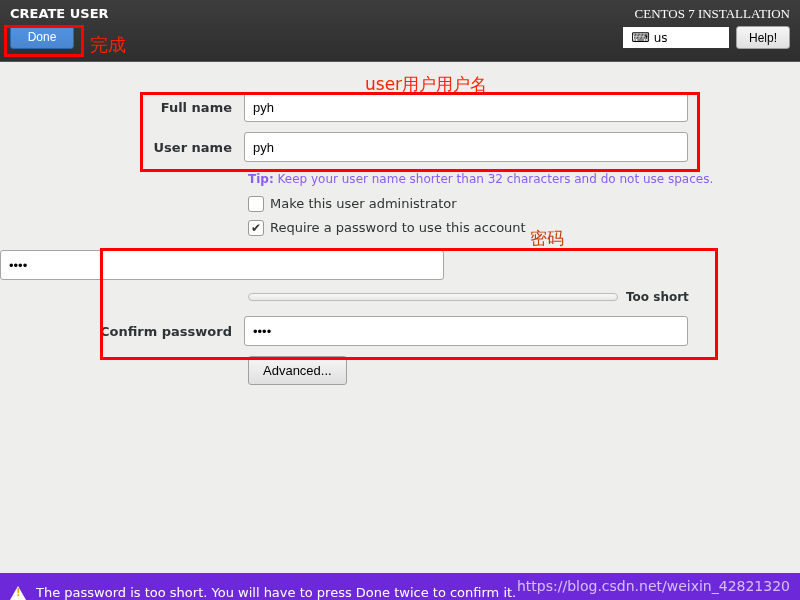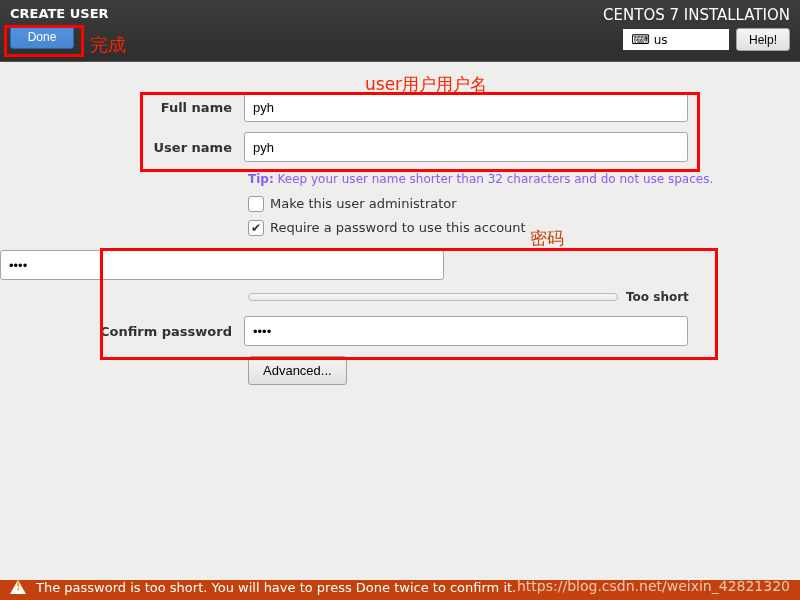--- a/index.html
+++ b/index.html
@@ -42,21 +42,21 @@
       pointer-events: none;
     }
     .annotation-done-text {
       position: absolute;
       top: 33px;
       left: 90px;
       color: #ff2200;
       font-size: 18px;
       pointer-events: none;
     }
-    .header-subtitle { color: #fff; font-size: 15px; }
+    .header-subtitle { color: #fff; font-size: 13px; font-family: Liberation Serif, serif; }
     .header-controls { display: flex; gap: 6px; }
     .keyboard-selector {
       background: #fff;
       border: 1px solid #333;
       padding: 3px 8px;
       font-size: 12px;
       width: 108px;
       display: flex;
       align-items: center;
       gap: 4px;
@@ -184,24 +184,24 @@
       border-radius: 3px;
       padding: 6px 14px;
       font-size: 13px;
       cursor: pointer;
     }
     .warning-bar {
       position: absolute;
       bottom: 0;
       left: 0;
       right: 0;
-      height: 20px;
-      background: #c2410c;
-      display: flex;
-      align-items: flex-start;
+      height: 27px;
+      background: #6d28d9;
+      display: flex;
+      align-items: flex-end;
       padding: 0 10px;
       gap: 10px;
     }
     .warning-icon {
       width: 0; height: 0;
       border-left: 8px solid transparent;
       border-right: 8px solid transparent;
       border-bottom: 14px solid #fff;
       position: relative;
     }

